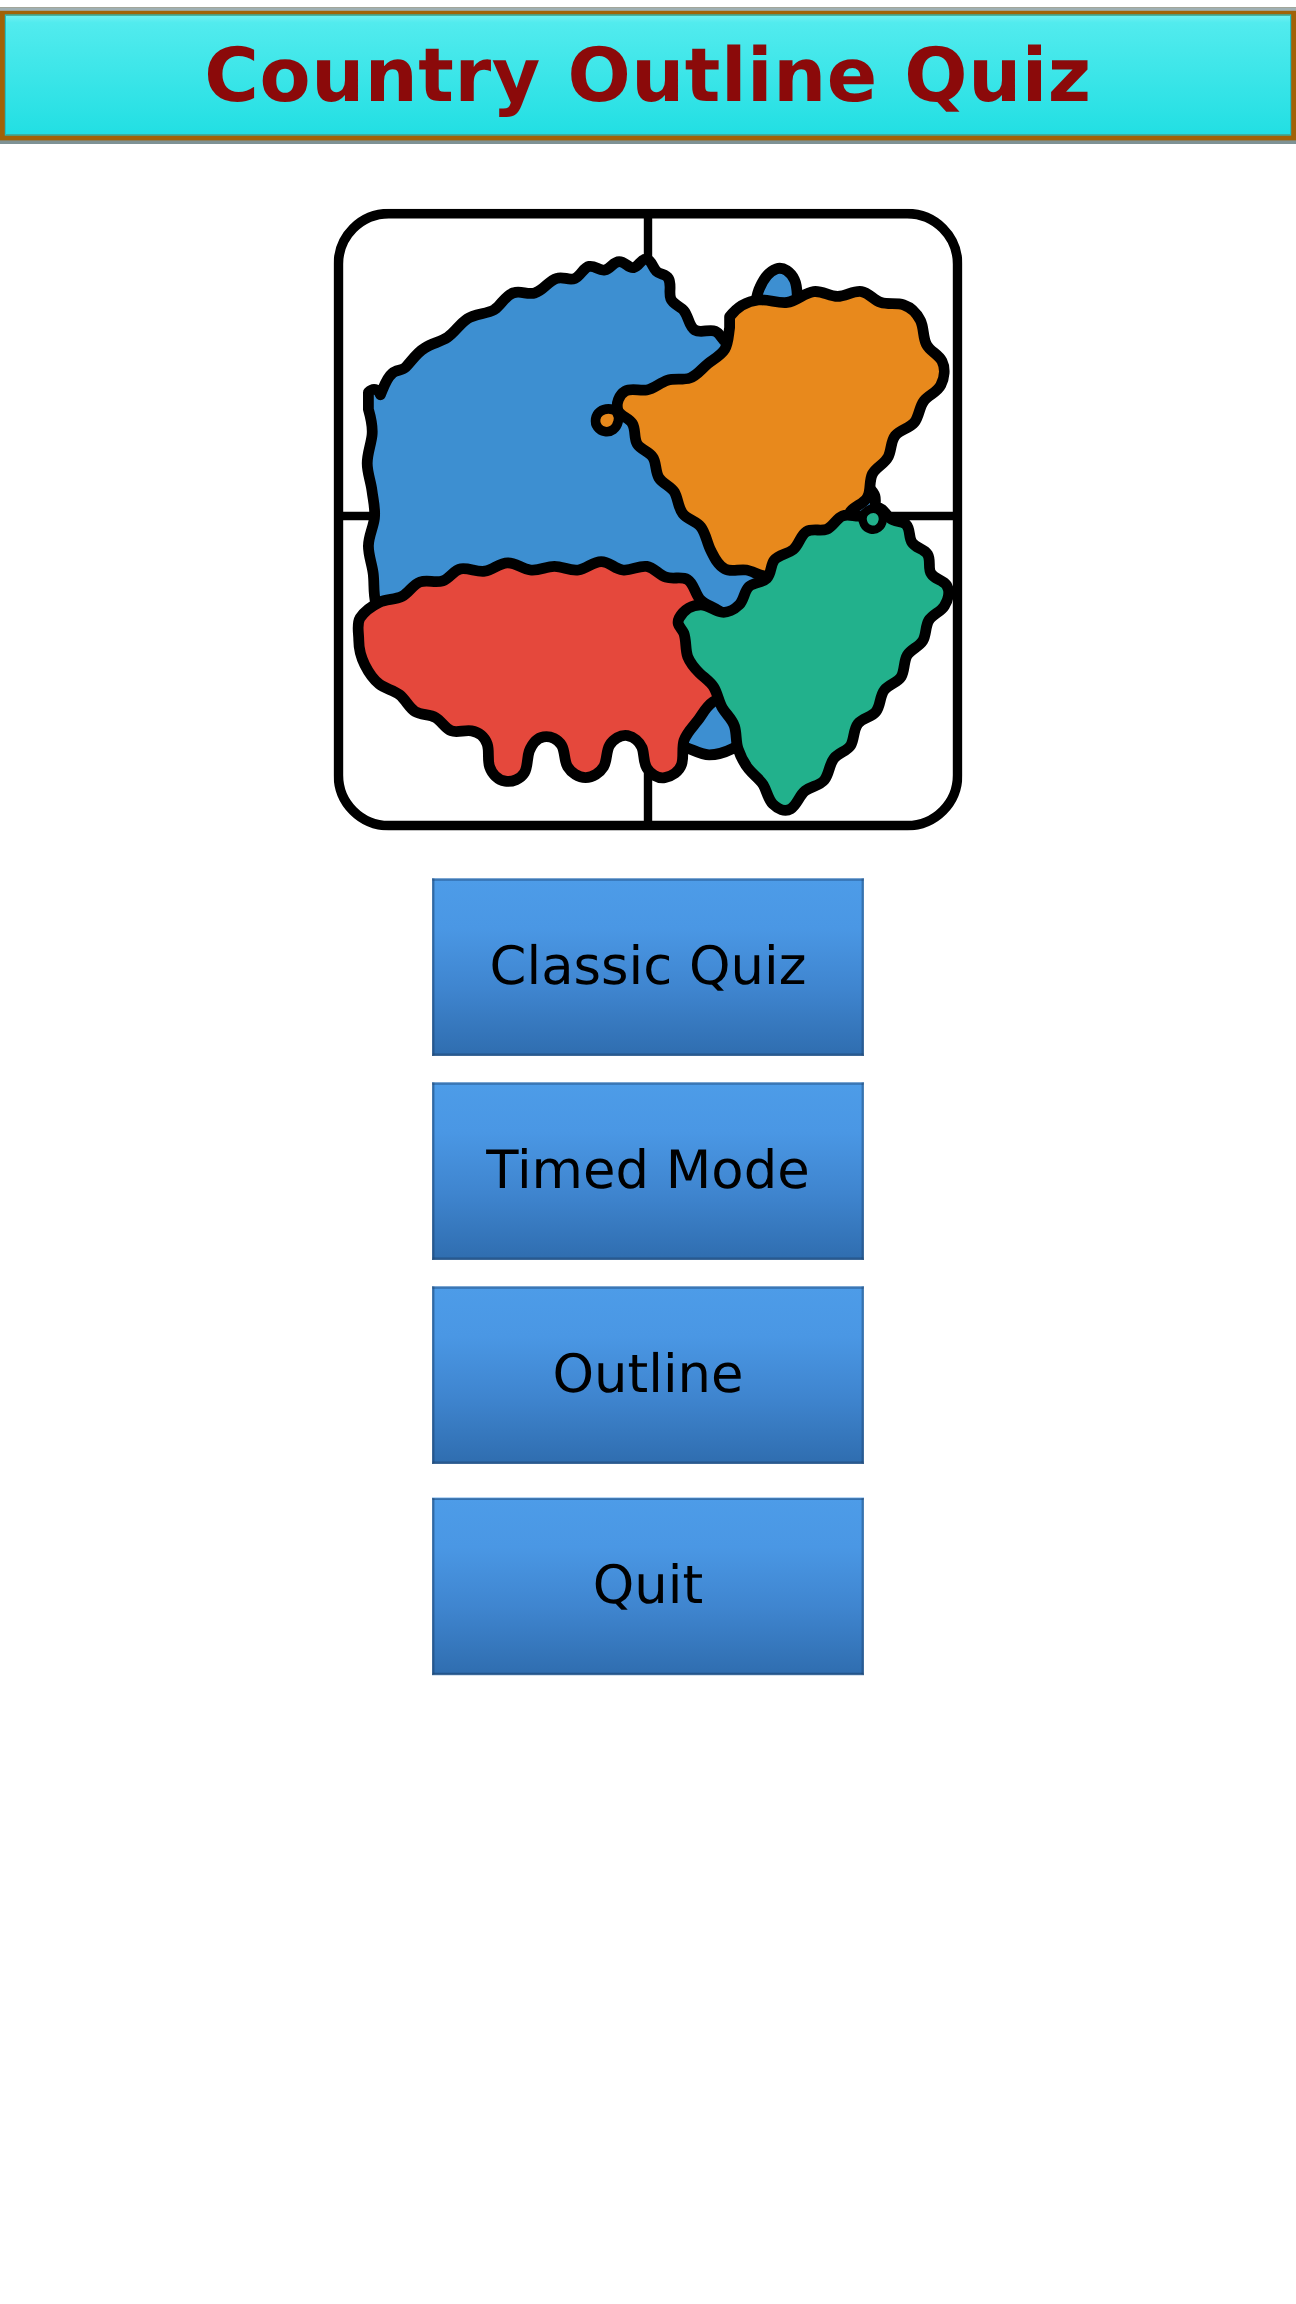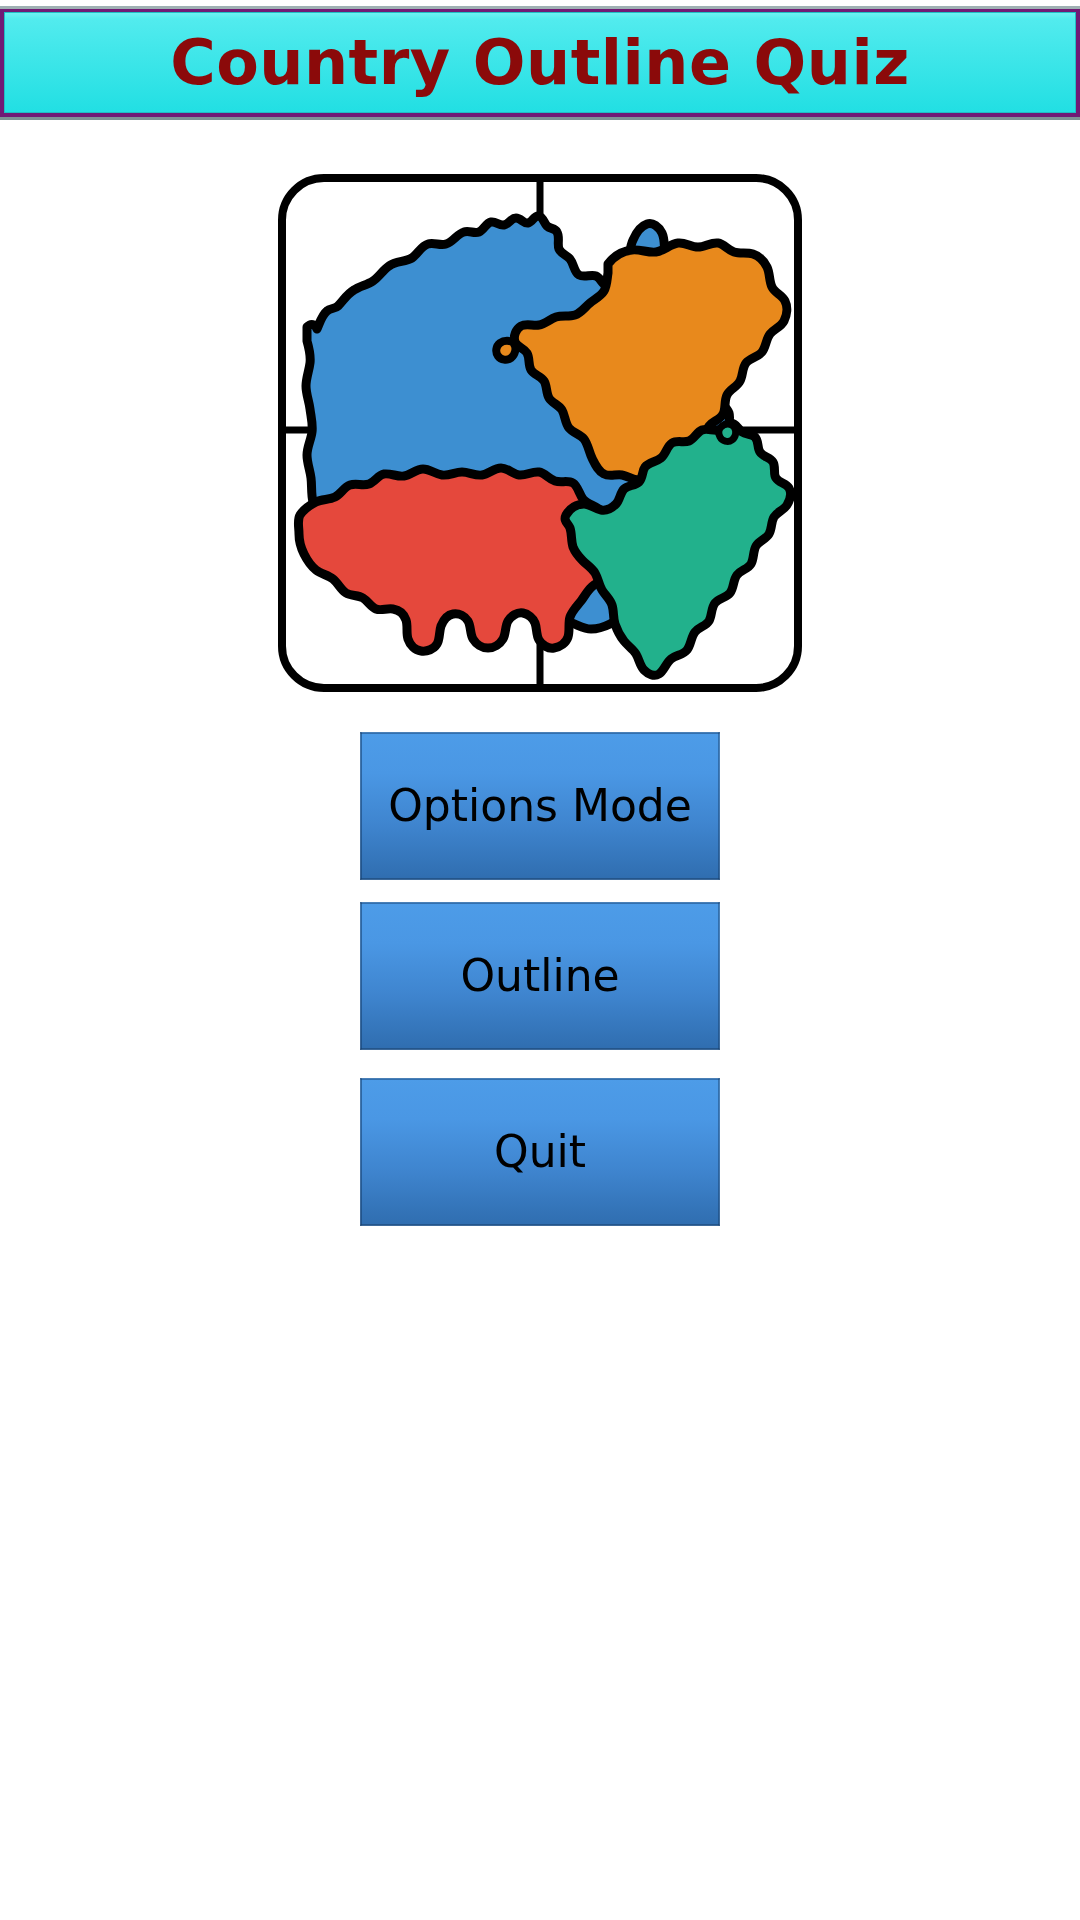--- a/index.html
+++ b/index.html
@@ -17,21 +17,21 @@
   }
 
   
   .titlebar-outer {
     position: absolute;
     left: 0;
     top: 6px;
     width: 1080px;
     height: 114px;
     box-sizing: border-box;
-    background: #701a75;
+    background: #a16207;
     border-top: 3px solid #9fb0b3;
     border-bottom: 3px solid #7e9295;
     padding: 3px 4px 4px 4px;
   }
   .titlebar {
     width: 100%;
     height: 100%;
     box-sizing: border-box;
     background: linear-gradient(180deg, #6ff0f2 0%, #52ebee 6%, #3ee6e9 45%, #22dfe3 100%);
     border: 1px solid #1fbfc4;
@@ -362,16 +362,17 @@
       <path d="M 443 253
                C 447 249 453 249 456 253
                C 459 257 458 263 454 266
                C 450 269 444 267 442 263
                C 440 259 440 256 443 253 Z" fill="#22b18c" stroke="#000000" stroke-width="7" stroke-linejoin="round"></path>
     </g>
   </svg>
 </div>
 
 <div class="menu">
-  <button class="menu-button">Options Mode</button>
+  <button class="menu-button">Classic Quiz</button>
+  <button class="menu-button">Timed Mode</button>
   <button class="menu-button">Outline</button>
   <button class="menu-button">Quit</button>
 </div>
 
 </body></html>

